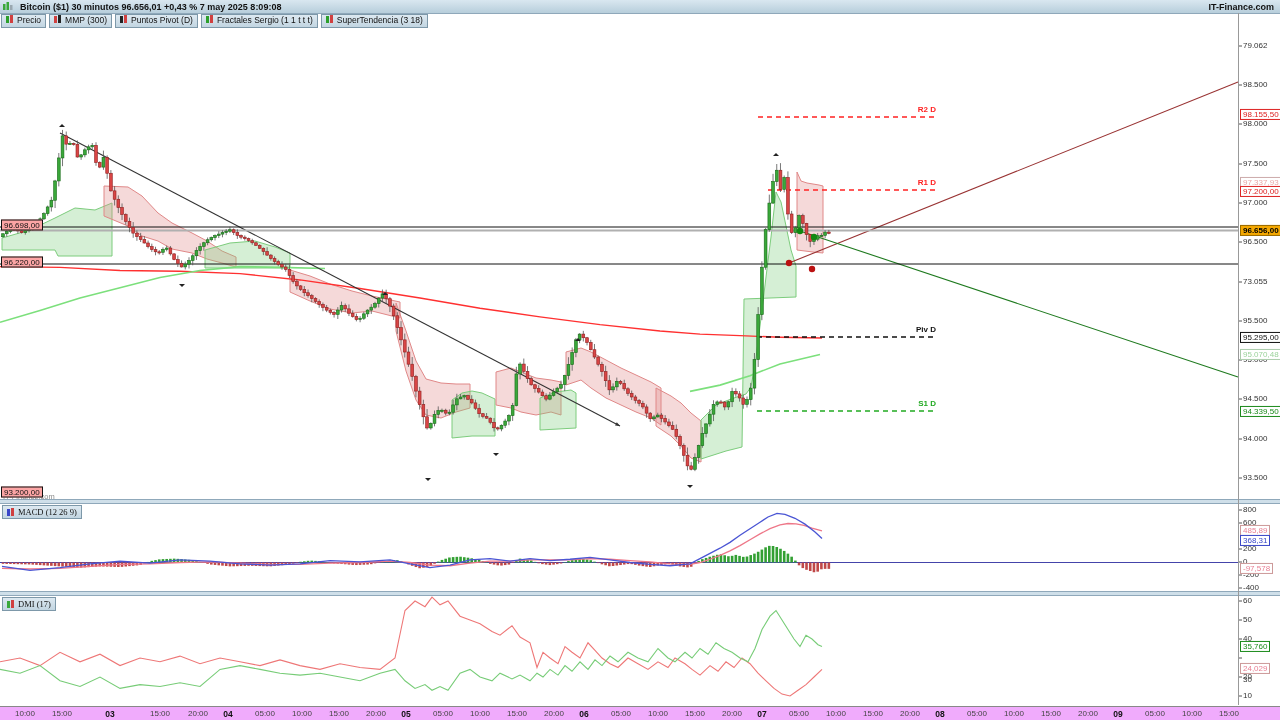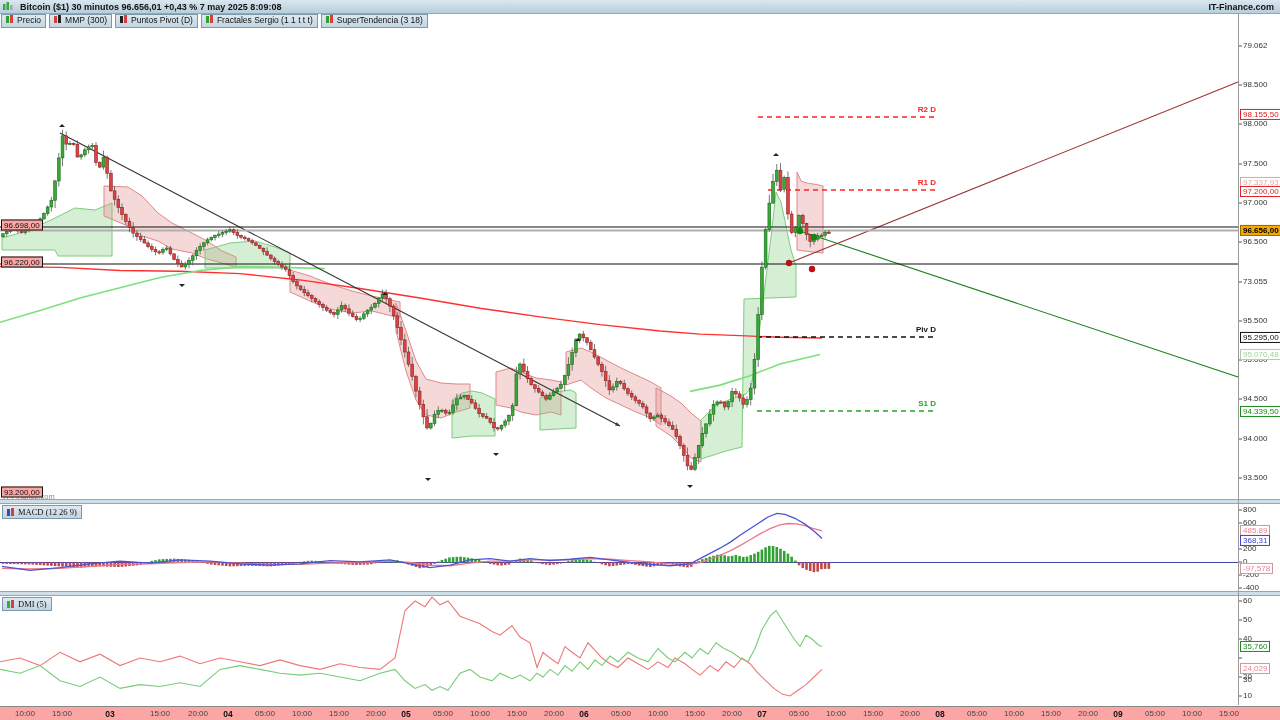--- a/index.html
+++ b/index.html
@@ -11,21 +11,21 @@
   #header .ttl{margin-left:20px;}
   #brand{position:absolute;right:6px;top:2px;font-size:9px;font-weight:bold;color:#111;}
   #hicon{position:absolute;left:3px;top:2px;}
   #toolbar{position:absolute;left:0;top:14px;height:13px;display:flex;gap:3px;padding-left:1px;}
   .ind-btn{display:inline-flex;align-items:flex-start;gap:3px;height:12px;padding:0 4px;
     background:linear-gradient(#dde9f1,#c2d5e1);border:1px solid #7d98a9;font-size:8.5px;color:#111;}
   .panel-btn{position:absolute;display:inline-flex;align-items:center;gap:3px;height:12px;padding:0 4px;
     background:linear-gradient(#dde9f1,#c2d5e1);border:1px solid #7d98a9;font-size:8.5px;color:#111;z-index:5;font-family:Liberation Serif, serif;}
   .sep{position:absolute;left:0;width:1280px;height:3px;background:#cfdfe9;
     border-top:1px solid #8fa8ba;border-bottom:1px solid #8fa8ba;z-index:4;}
-  #time-axis{position:absolute;left:0;top:706px;width:1280px;height:14px;background:#fca5a5;
+  #time-axis{position:absolute;left:0;top:706px;width:1280px;height:14px;background:#f0abfc;
     border-top:1px solid #888;z-index:4;}
   .t-lbl{position:absolute;top:2px;transform:translateX(-50%);font-size:8px;color:#444;white-space:nowrap;}
   .t-lbl.day{font-weight:bold;color:#111;font-size:8.5px;}
   #price-axis-line{position:absolute;left:1238px;top:13px;height:692px;width:1px;background:#999;z-index:4;}
   .axis-tick{position:absolute;left:1243px;transform:translateY(-55%);font-size:8px;color:#333;white-space:nowrap;z-index:3;}
   .axis-box{position:absolute;left:1240px;transform:translateY(-55%);font-size:8px;line-height:9px;
     border:1px solid #333;background:#fff;padding:0 2px;white-space:nowrap;z-index:6;}
   .axis-box.red{color:#d22;border-color:#d22;}
   .axis-box.pale-red{color:#e8a7a7;border-color:#caa;}
   .axis-box.cur{background:#f5a800;border-color:#9a6c00;color:#000;font-weight:bold;}
@@ -893,21 +893,21 @@
         <rect x="0" y="1" width="3" height="7" fill="#3946c8"></rect>
         <rect x="4" y="0" width="3" height="8" fill="#d04040"></rect>
       </svg>
     <span>MACD (12 26 9)</span>
     </span>
   <span class="panel-btn" style="left:2px;top:597px;">
     <svg width="8" height="9">
         <rect x="0" y="1" width="3" height="7" fill="#3aa83a"></rect>
         <rect x="4" y="0" width="3" height="8" fill="#d04040"></rect>
       </svg>
-    <span>DMI (5)</span>
+    <span>DMI (17)</span>
     </span>
 
   <div class="sep" style="top:499px;"></div>
   <div class="sep" style="top:591px;"></div>
   <div id="price-axis-line"></div>
   <div id="price-axis"></div>
   <div id="time-axis">
       <div class="t-lbl" style="left: 25px;">10:00</div>
       <div class="t-lbl" style="left: 62px;">15:00</div>
       <div class="t-lbl day" style="left: 110px;">03</div>

